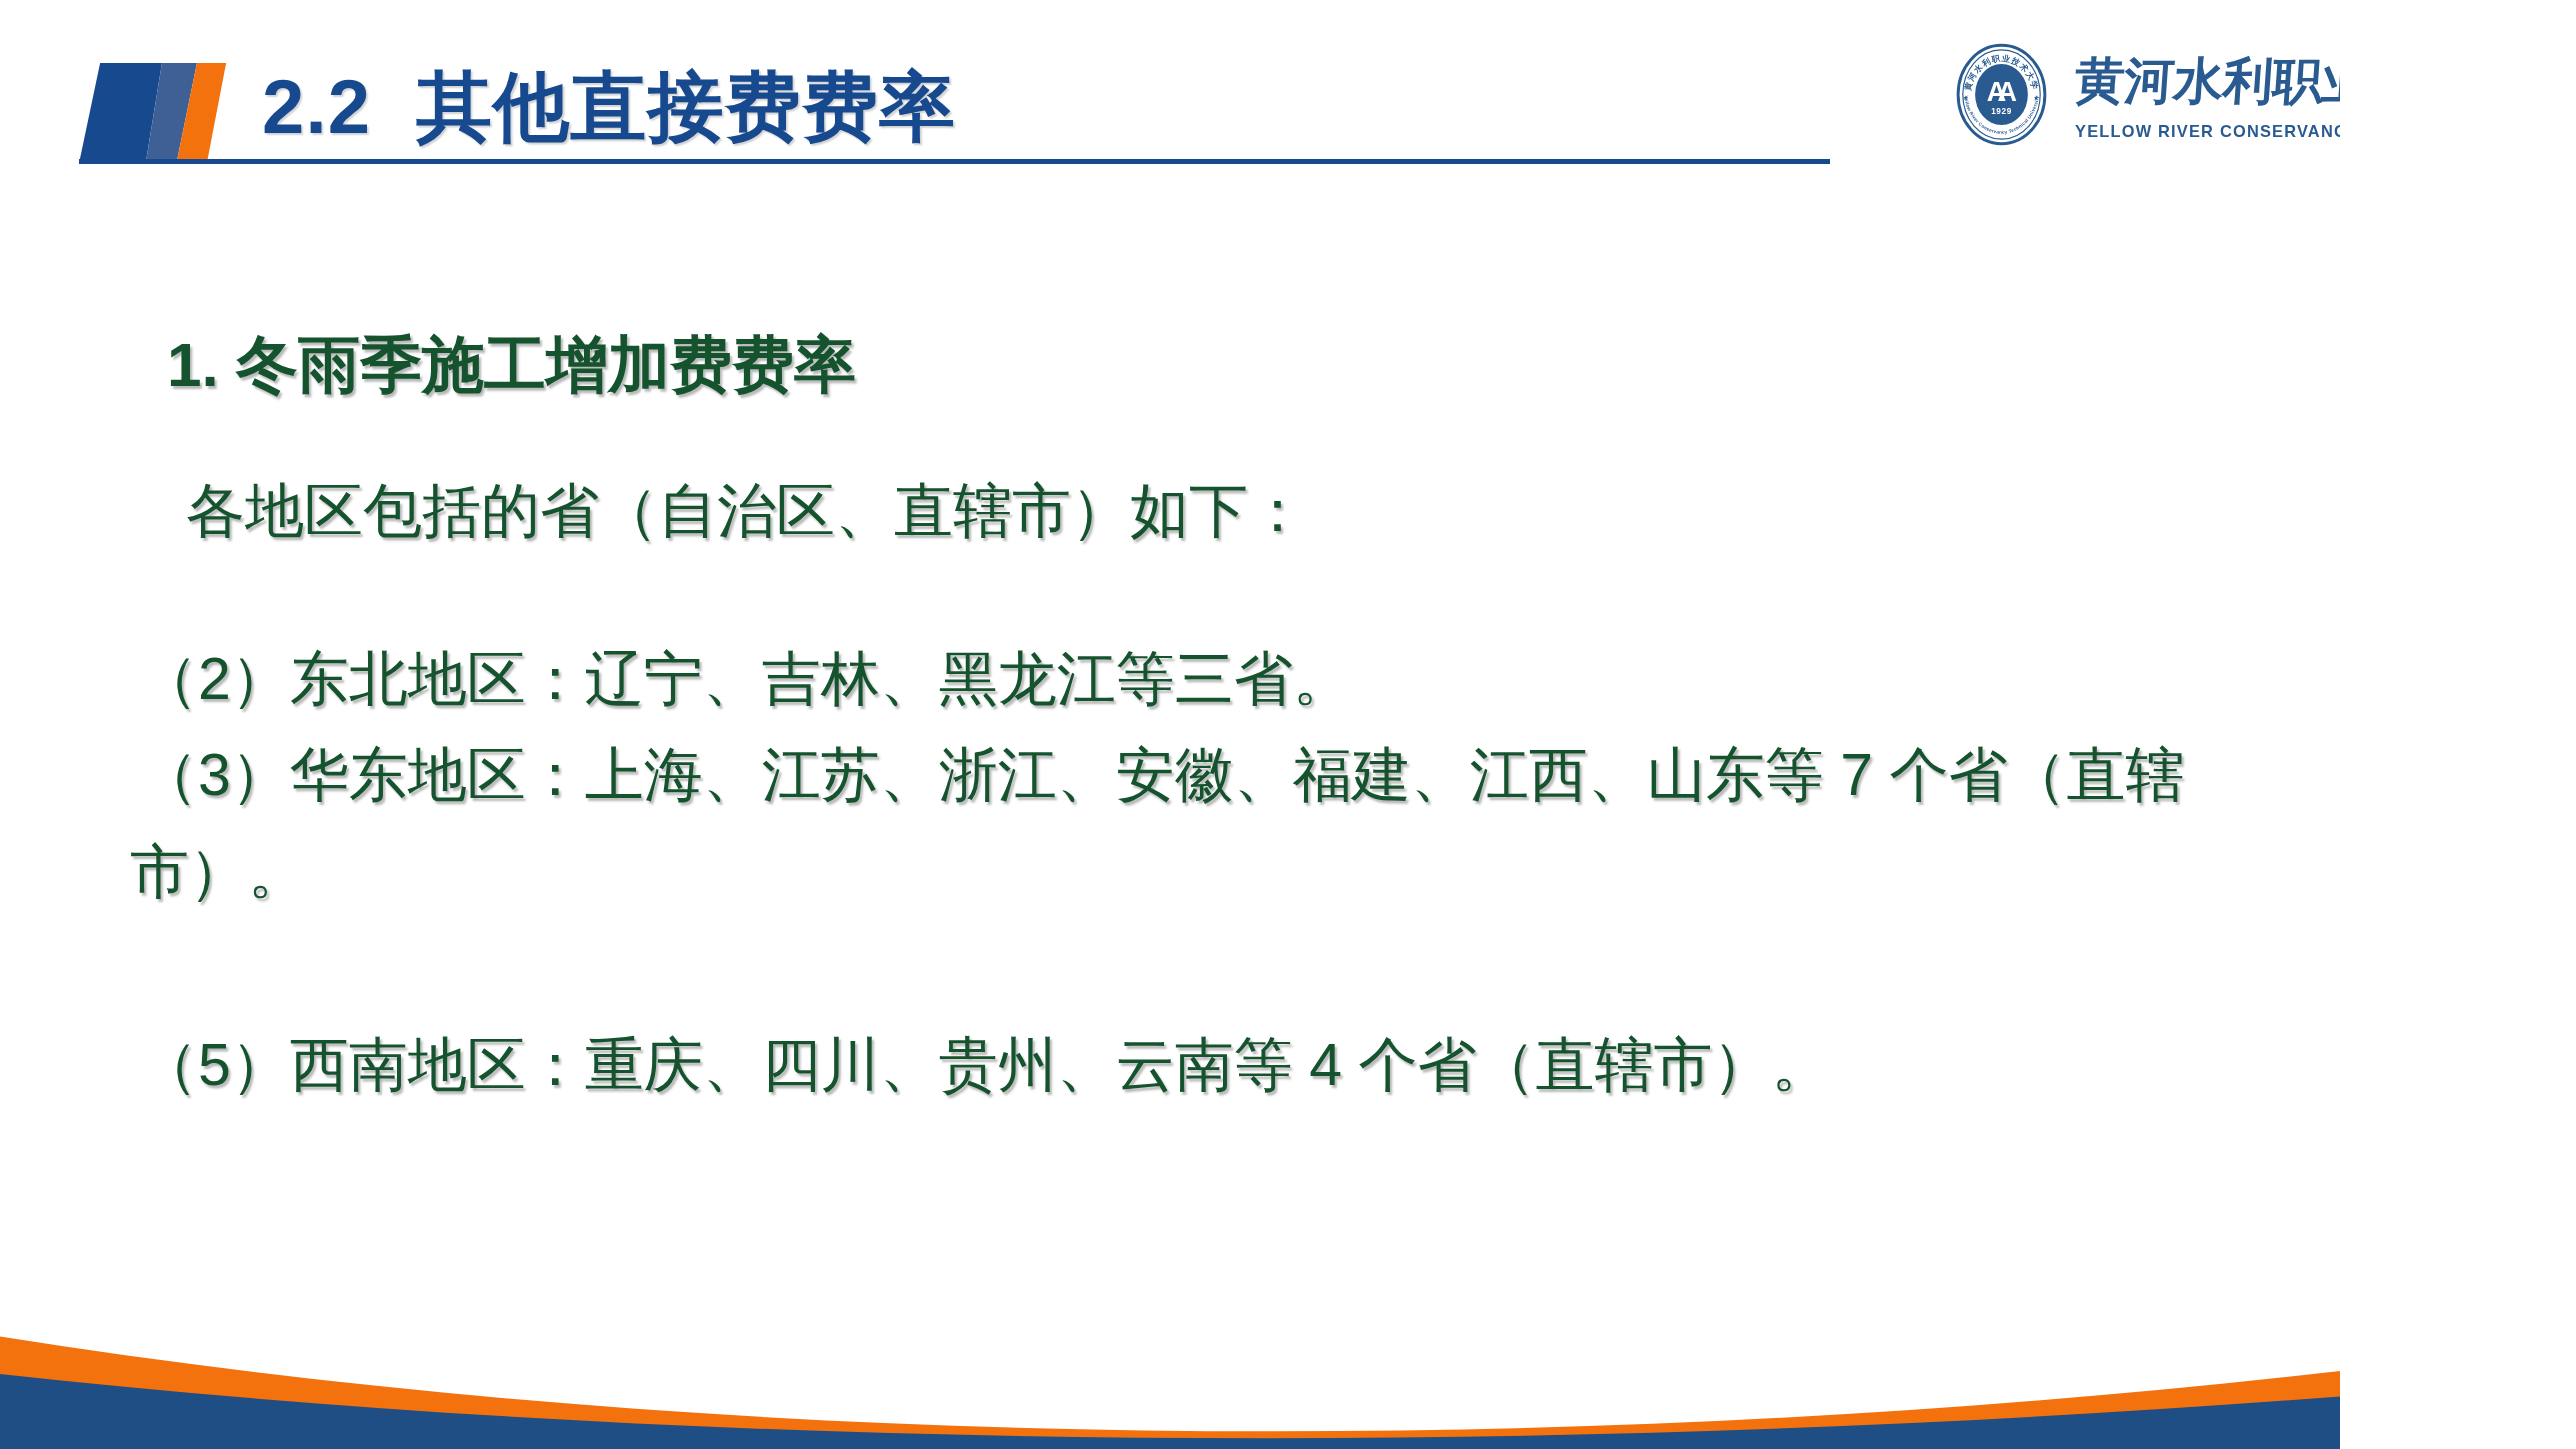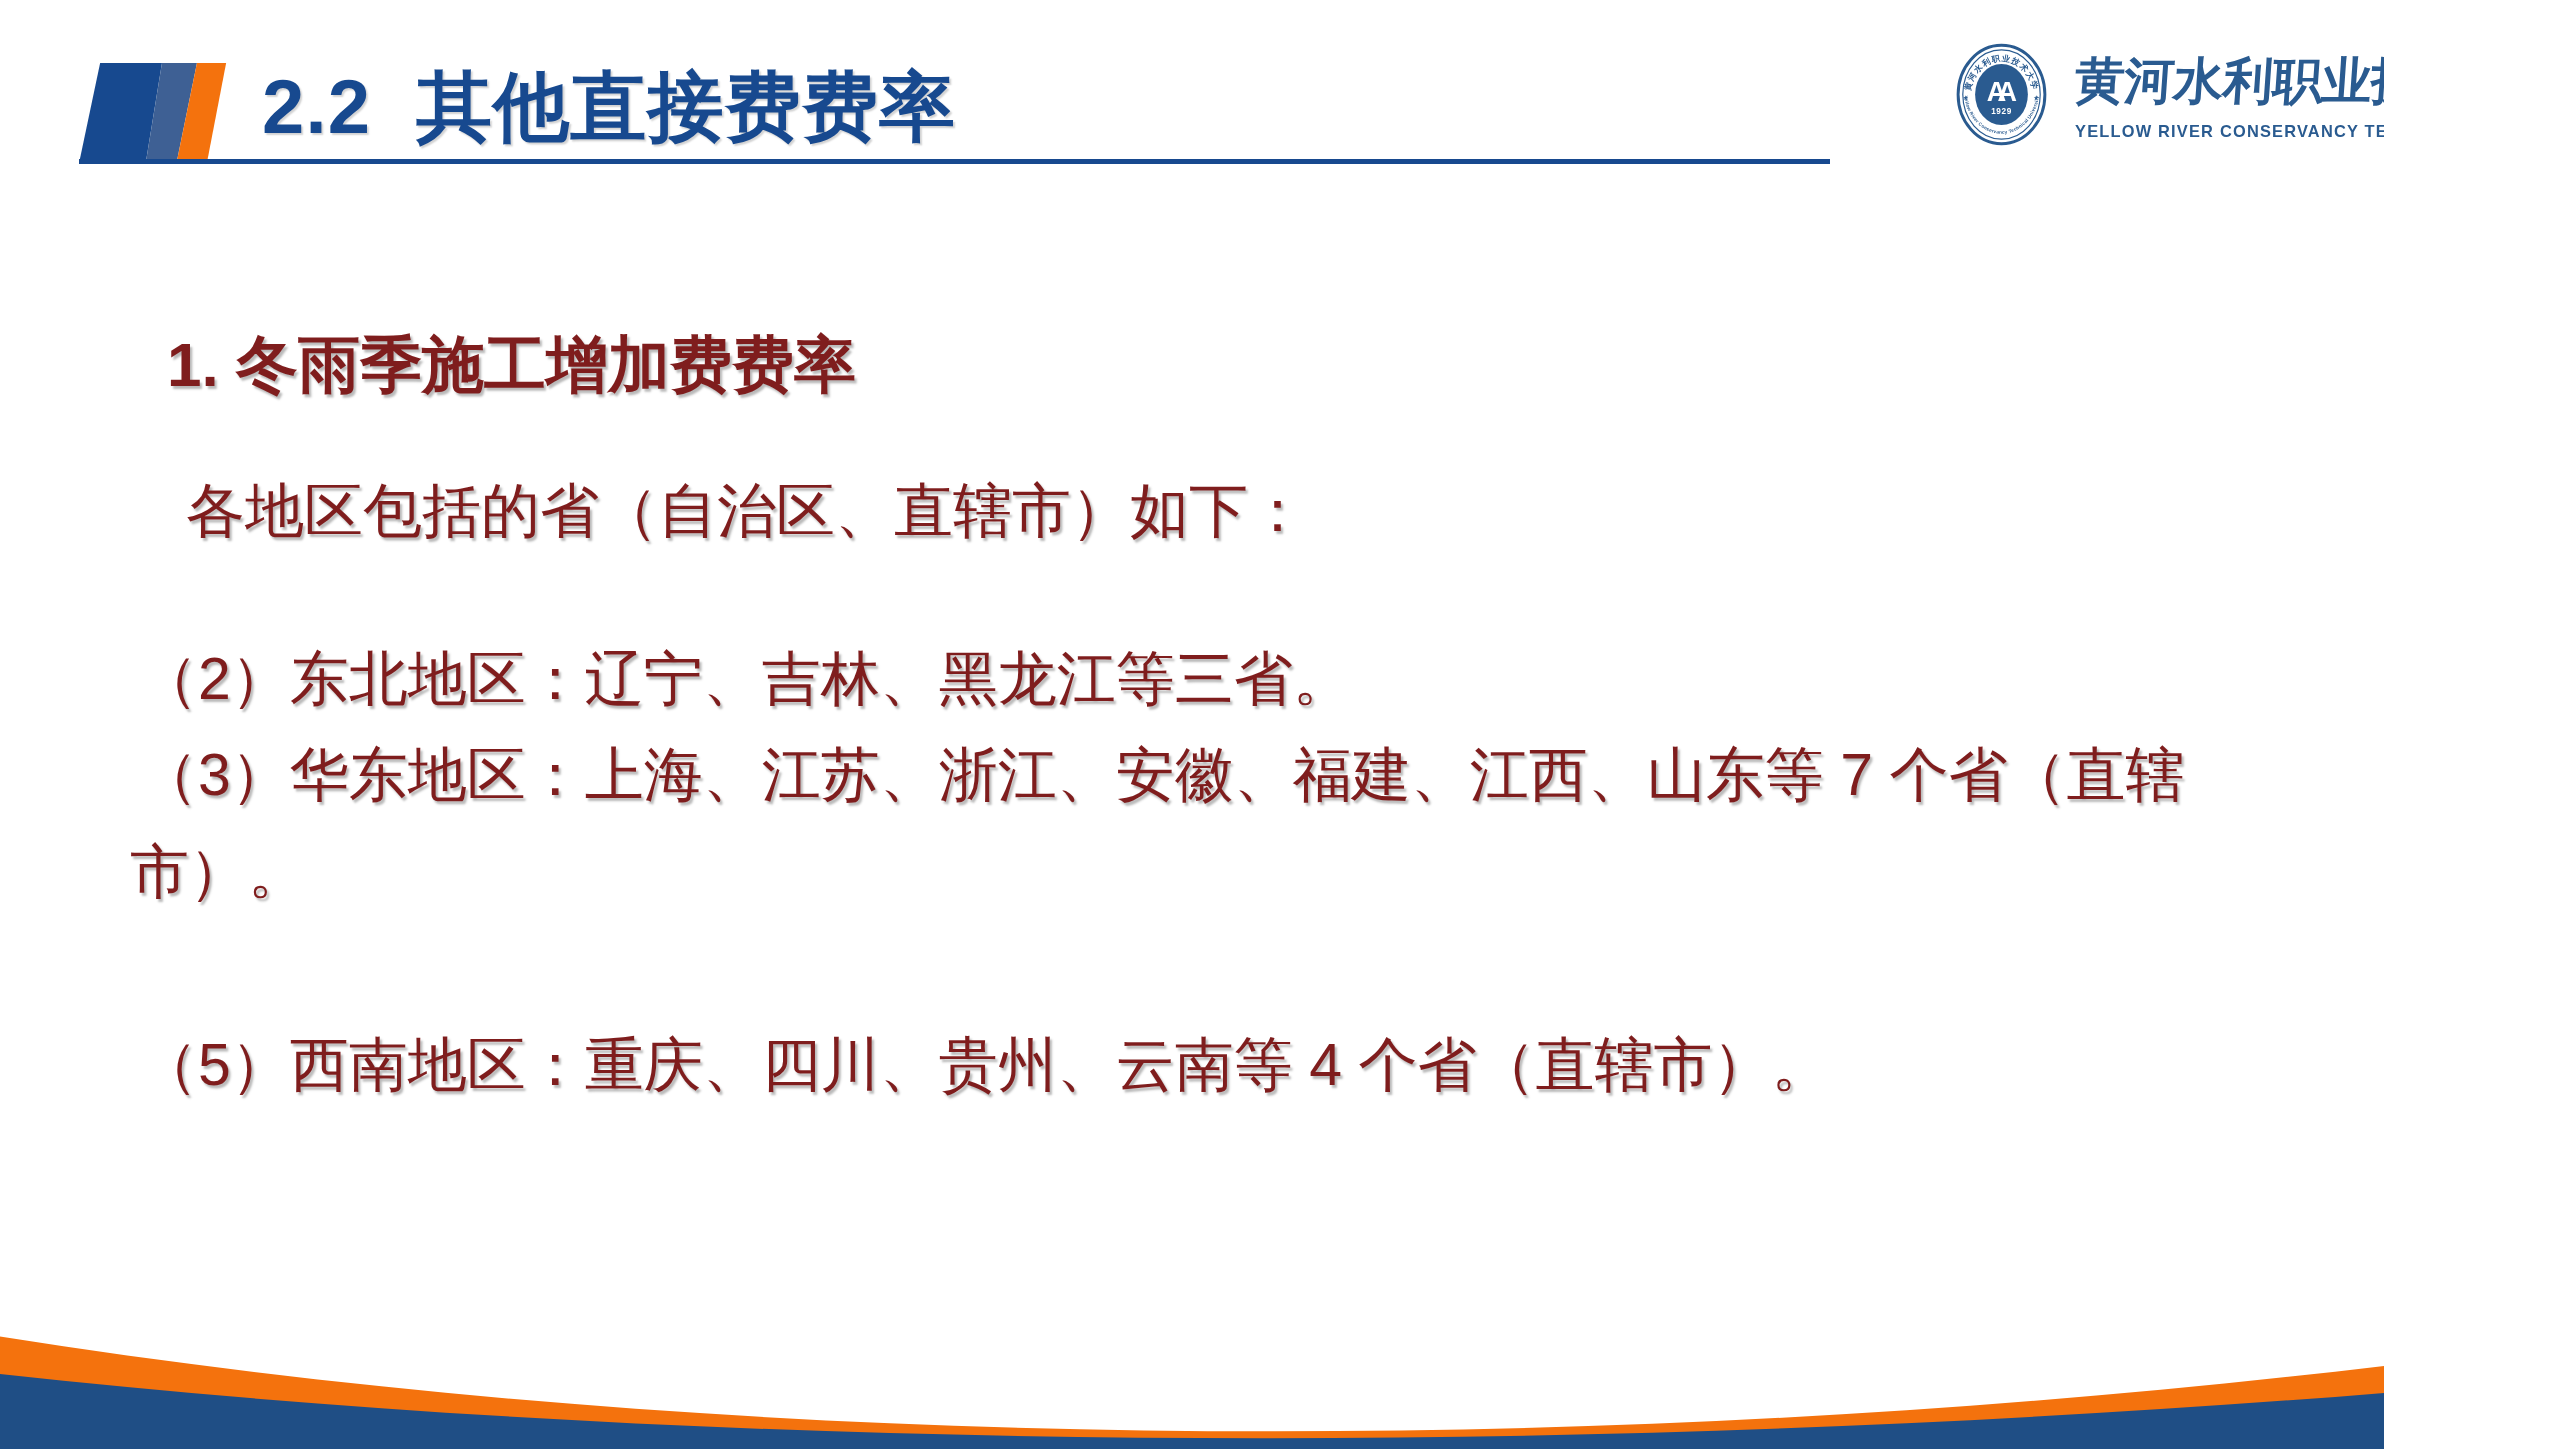--- a/index.html
+++ b/index.html
@@ -1,19 +1,18 @@
 <!DOCTYPE html>
 <html style="font-size:9.4px"><head>
 <meta charset="utf-8">
 <style>
   html,body{margin:0;padding:0;background:#fff;}
   #slide{
     position:relative;width:2340px;height:1449px;overflow:hidden;background:#ffffff;
     font-family:"Liberation Sans",sans-serif;
-    padding-left:44px;
   }
   
   .hdr-shape{position:absolute;left:76px;top:59px;width:155px;height:105px;}
   .p-blue{fill:#17498F;}
   .p-mid{fill:#3E6094;}
   .p-orange{fill:#F4720D;}
   .title{
     position:absolute;left:262px;top:69px;margin:0;
     font-size:76px;font-weight:800;color:#17498F;line-height:1;
     letter-spacing:1.2px;white-space:pre;
@@ -32,21 +31,21 @@
     font-family:"DejaVu Serif",serif;
     font-size:50px;line-height:64px;font-weight:600;color:#2A5B90;
     letter-spacing:-0.6px;white-space:nowrap;transform:skewX(-4deg);
   }
   .uni-en{
     position:absolute;left:2075px;top:122px;
     font-size:16.4px;font-weight:700;color:#2A5B90;letter-spacing:1.2px;white-space:nowrap;
   }
   
   .txt{
-    position:absolute;margin:0;line-height:1;color:#7f1d1d;white-space:pre;
+    position:absolute;margin:0;line-height:1;color:#14532d;white-space:pre;
     text-shadow:2.3px 2.9px 2.3px rgba(0,0,0,0.28);
   }
   .heading{left:167px;top:334px;font-size:62px;font-weight:700;}
   .intro{left:186px;top:482px;font-size:59px;font-weight:400;}
   .item{left:139px;font-size:59px;font-weight:400;}
   .item0{top:553px;}
   .item1{top:650px;}
   .item2{top:746px;}
   .item3{top:843px;left:130px;}
   .item4{top:940px;}

